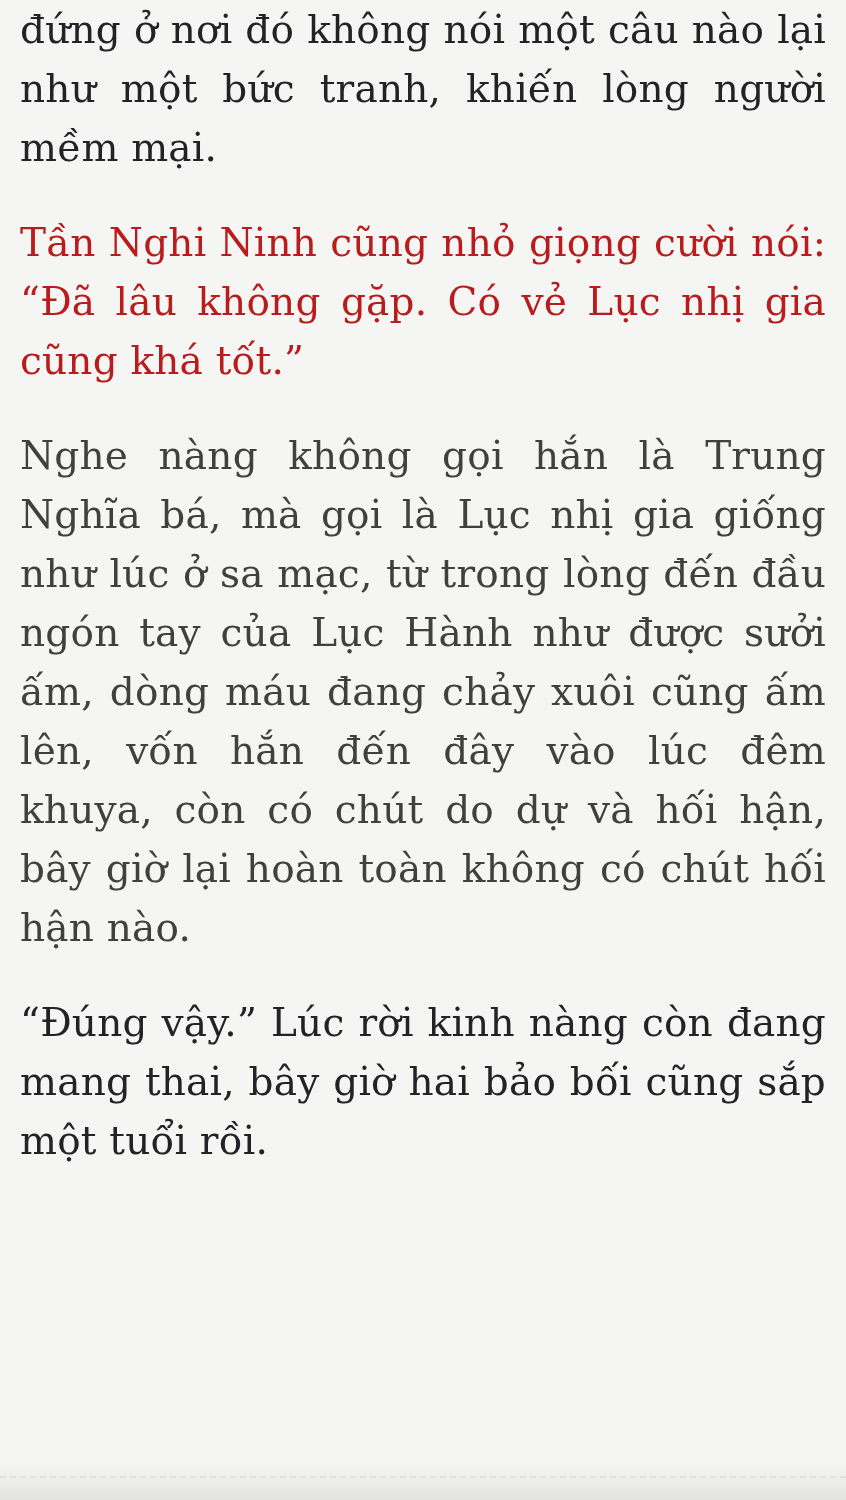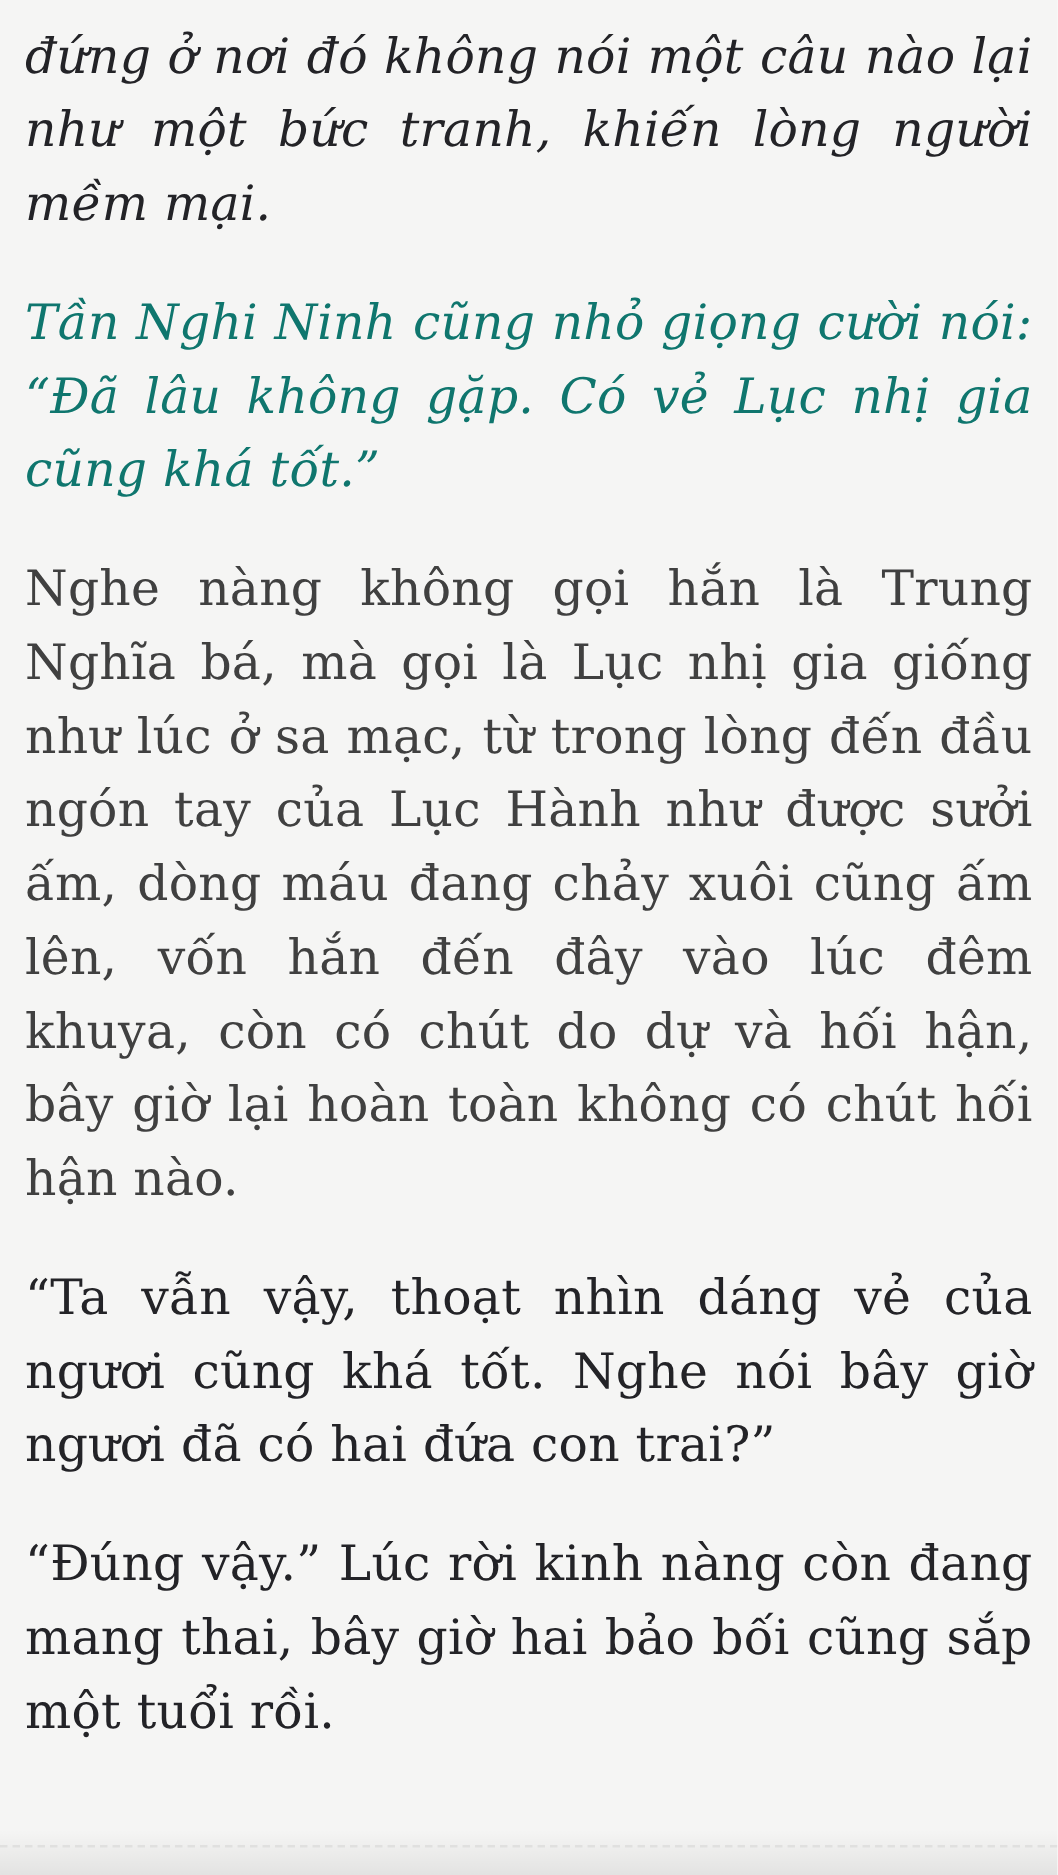--- a/index.html
+++ b/index.html
@@ -19,22 +19,21 @@
   }
   .para {
     margin: 36px 0 0 0;
     font-size: 39px;
     line-height: 59px;
     text-align: justify;
     color: #232327;
     letter-spacing: 0.2px;
   }
   .para:first-child {
-    margin-top: 16px;
-    font-style: italic;
+    margin-top: 0;
   }
   .page-separator {
     position: absolute;
     left: 0;
     right: 0;
     bottom: 22px;
     height: 0;
     border-top: 2px dashed rgba(0, 0, 0, 0.06);
   }
   .bottom-fade {
@@ -46,20 +45,19 @@
     background: linear-gradient(to bottom, rgba(0, 0, 0, 0), rgba(0, 0, 0, 0.075));
     pointer-events: none;
   }
 </style>
 </head>
 <body>
 
 <div class="page" style="background: rgb(245, 245, 244);">
   <div class="content" id="reading-content">
       <p class="para" style="color: rgb(35, 35, 39);">đứng ở nơi đó không nói một câu nào lại như một bức tranh, khiến lòng người mềm mại.</p>
-      <p class="para" style="color: #0f766e; font-style: italic;">Tần Nghi Ninh cũng nhỏ giọng cười nói: “Đã lâu không gặp. Có vẻ Lục nhị gia cũng khá tốt.”</p>
+      <p class="para" style="color: #b91c1c;">Tần Nghi Ninh cũng nhỏ giọng cười nói: “Đã lâu không gặp. Có vẻ Lục nhị gia cũng khá tốt.”</p>
       <p class="para" style="color: #404040;">Nghe nàng không gọi hắn là Trung Nghĩa bá, mà gọi là Lục nhị gia giống như lúc ở sa mạc, từ trong lòng đến đầu ngón tay của Lục Hành như được sưởi ấm, dòng máu đang chảy xuôi cũng ấm lên, vốn hắn đến đây vào lúc đêm khuya, còn có chút do dự và hối hận, bây giờ lại hoàn toàn không có chút hối hận nào.</p>
-      <p class="para" style="color: rgb(35, 35, 39);">“Ta vẫn vậy, thoạt nhìn dáng vẻ của ngươi cũng khá tốt. Nghe nói bây giờ ngươi đã có hai đứa con trai?”</p>
       <p class="para" style="color: rgb(35, 35, 39);">“Đúng vậy.” Lúc rời kinh nàng còn đang mang thai, bây giờ hai bảo bối cũng sắp một tuổi rồi.</p>
     </div>
   <div class="page-separator"></div>
   <div class="bottom-fade"></div>
 </div>
 
 </body></html>

